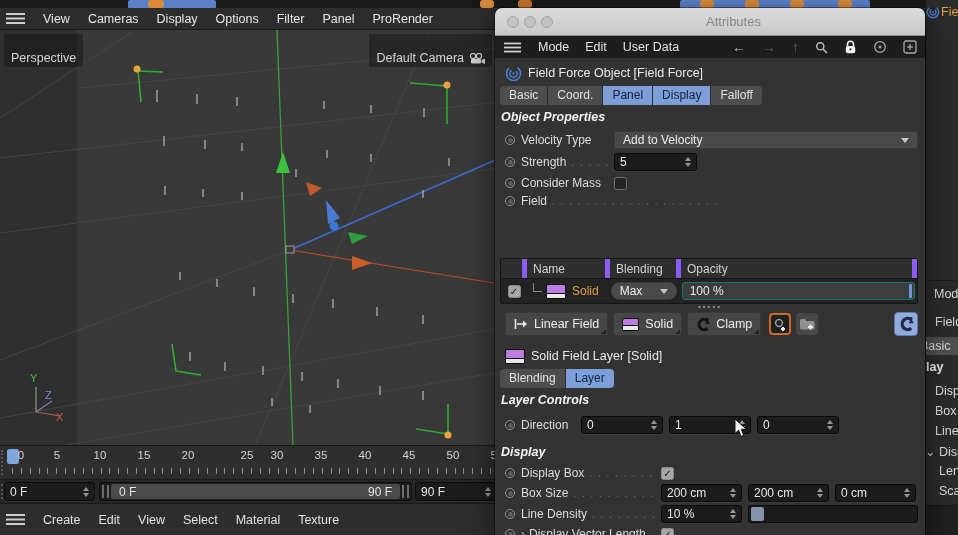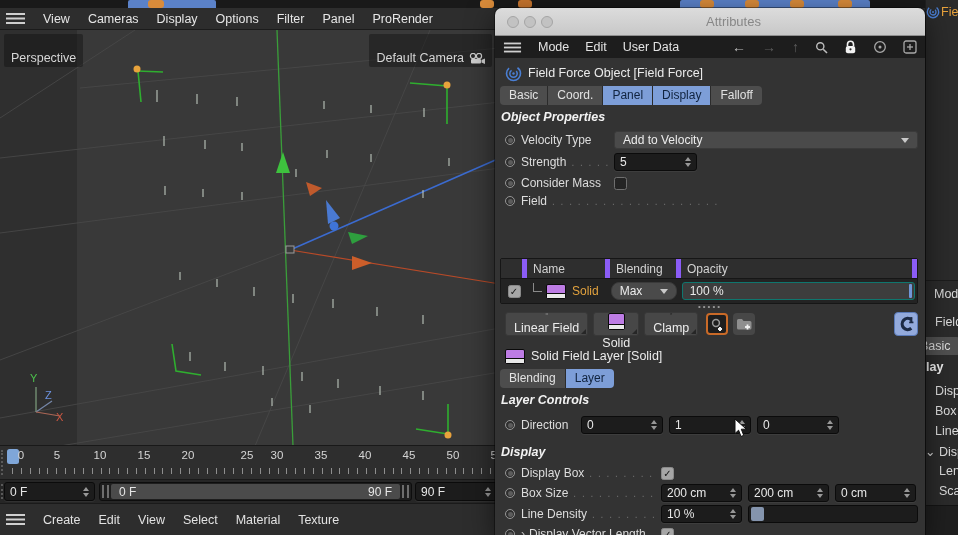--- a/index.html
+++ b/index.html
@@ -81,21 +81,21 @@
   .solid-ico { width:20px; height:15px; border:1.5px solid #0a0a0a; border-radius:2px; background:#bd7ce4; position:relative; flex:0 0 20px; }
   .solid-ico::after { content:""; position:absolute; left:0; right:0; bottom:0; height:4px; background:#e9e9e9; border-top:1px solid #0a0a0a; }
   .solid-ico i { position:absolute; left:5px; bottom:0.5px; width:8px; height:1.5px; background:#333; }
   .oname { color:#e2a23e; margin-left:6px; }
   .opacity-fld { position:relative; background:#3d3d3d; border:1px solid #0f766e; border-radius:3px; height:18px; display:flex; align-items:center; padding:0 7px; color:#eaeaea; }
   .opacity-fld .pos { position:absolute; right:2px; top:1px; bottom:1px; width:3px; background:#7096d8; border-radius:1px; }
 
   .splitdots { position:absolute; top:246px; left:0; right:0; text-align:center; color:#9a9a9a; font-size:8px; letter-spacing:2px; height:6px; line-height:6px; }
 
   .fbtn { background:#474747; border:1px solid #383838; border-radius:3px; height:24px; display:flex; align-items:center; gap:6px;
-    padding:0 8px; color:#ececec; position:relative; font-size:12.5px;flex-direction:column; }
+    padding:0 8px; color:#ececec; position:relative; font-size:12.5px; }
   .fbtn::after { content:""; position:absolute; right:1px; bottom:1px; width:0; height:0;
     border-left:5px solid transparent; border-bottom:5px solid #262626; }
   .ibtn { width:22px; height:22px; border-radius:4px; display:flex; align-items:center; justify-content:center; }
 
   .cursor-svg { position:absolute; z-index:9; }
 
   
   #timeline { left:0; top:446px; width:958px; height:34px; background:#2e2e2e; border-bottom:1px solid #1a1a1a; }
   #timeline .num { position:absolute; top:3px; transform:translateX(-50%); color:#d5d5d5; font-size:11.5px; z-index:1; }
   #playhead { position:absolute; left:7px; top:3px; width:12px; height:15px; background:#7fa6d8; border-radius:2.5px; z-index:0; }

